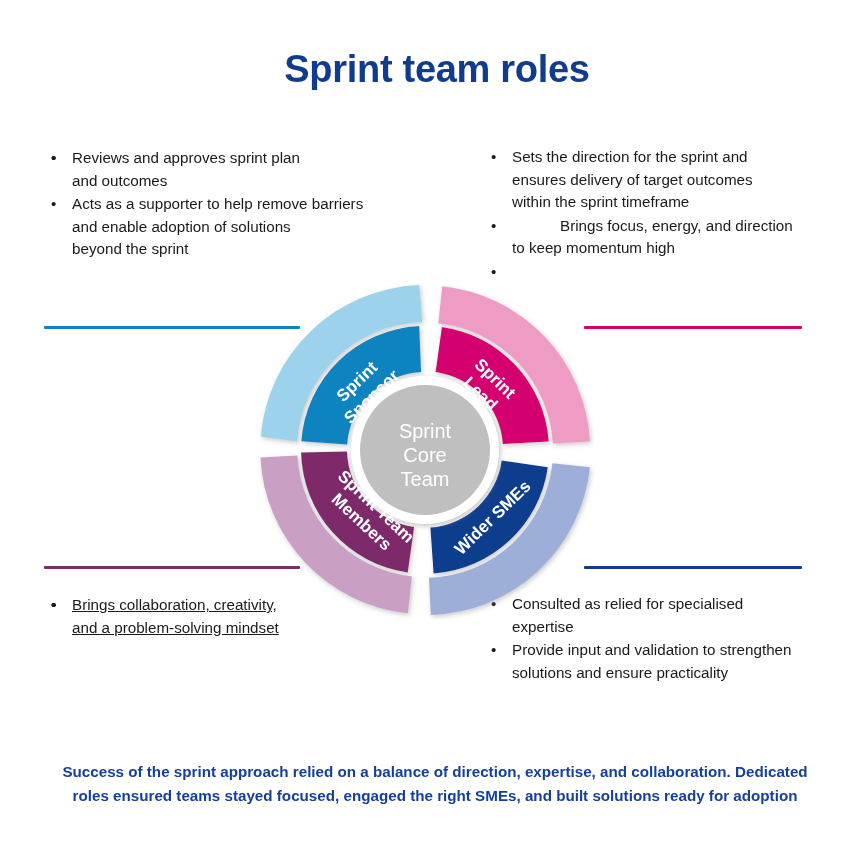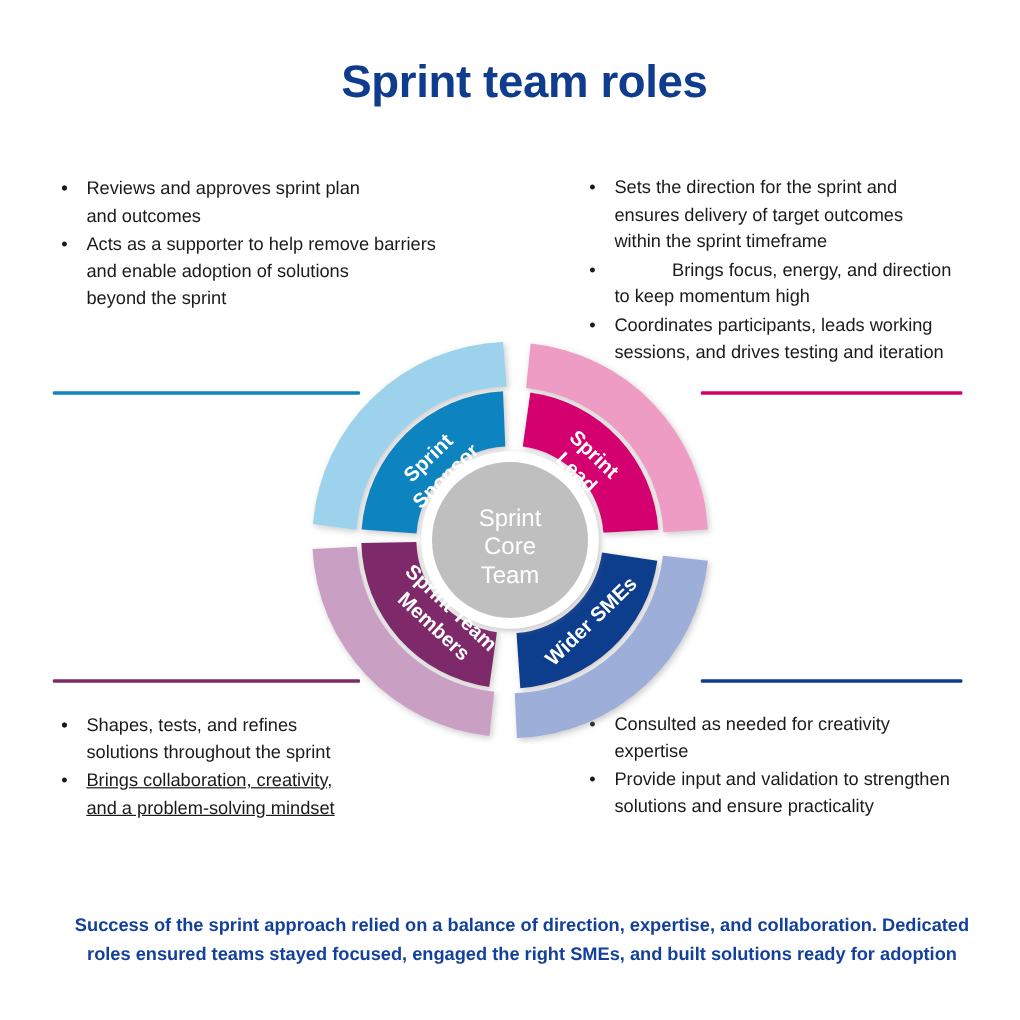--- a/index.html
+++ b/index.html
@@ -64,38 +64,36 @@
   </ul>
 </div>
 
 <div class="bullets" id="bullets-lead">
   <ul>
     <li><span class="bullet-dot">•</span><span style="white-space: pre-line;">Sets the direction for the sprint and
 ensures delivery of target outcomes
 within the sprint timeframe</span></li>
     <li><span class="bullet-dot">•</span><span style="white-space: pre-line; margin-left: 48px;">Brings focus, energy, and direction
 to keep momentum high</span></li>
-    <li><span class="bullet-dot">•</span><span style="white-space: pre-line;">Coordinates participants, leads working
-sessions, and drives testing and iteration</span></li>
+    <li><span class="bullet-dot">•</span></li>
   </ul>
 </div>
 
 <div class="bullets" id="bullets-members">
   <ul>
     <li><span class="bullet-dot">•</span></li>
-    <li><span class="bullet-dot">•</span><span style="white-space: pre-line;">Shapes, tests, and refines
-solutions throughout the sprint</span></li>
+    <li><span class="bullet-dot">•</span></li>
     <li><span class="bullet-dot">•</span><span style="white-space: pre-line; text-decoration: underline;">Brings collaboration, creativity,
 and a problem-solving mindset</span></li>
   </ul>
 </div>
 
 <div class="bullets" id="bullets-smes">
   <ul>
-    <li><span class="bullet-dot">•</span><span style="white-space: pre-line;">Consulted as needed for creativity
+    <li><span class="bullet-dot">•</span><span style="white-space: pre-line;">Consulted as relied for specialised
 expertise</span></li>
     <li><span class="bullet-dot">•</span><span style="white-space: pre-line;">Provide input and validation to strengthen
 solutions and ensure practicality</span></li>
   </ul>
 </div>
 
 <div class="divider" id="divider-sponsor" style="background: rgb(16, 131, 191);"></div>
 <div class="divider" id="divider-lead" style="background: rgb(212, 0, 111);"></div>
 <div class="divider" id="divider-members" style="background: rgb(126, 43, 106);"></div>
 <div class="divider" id="divider-smes" style="background: rgb(16, 60, 141);"></div>

